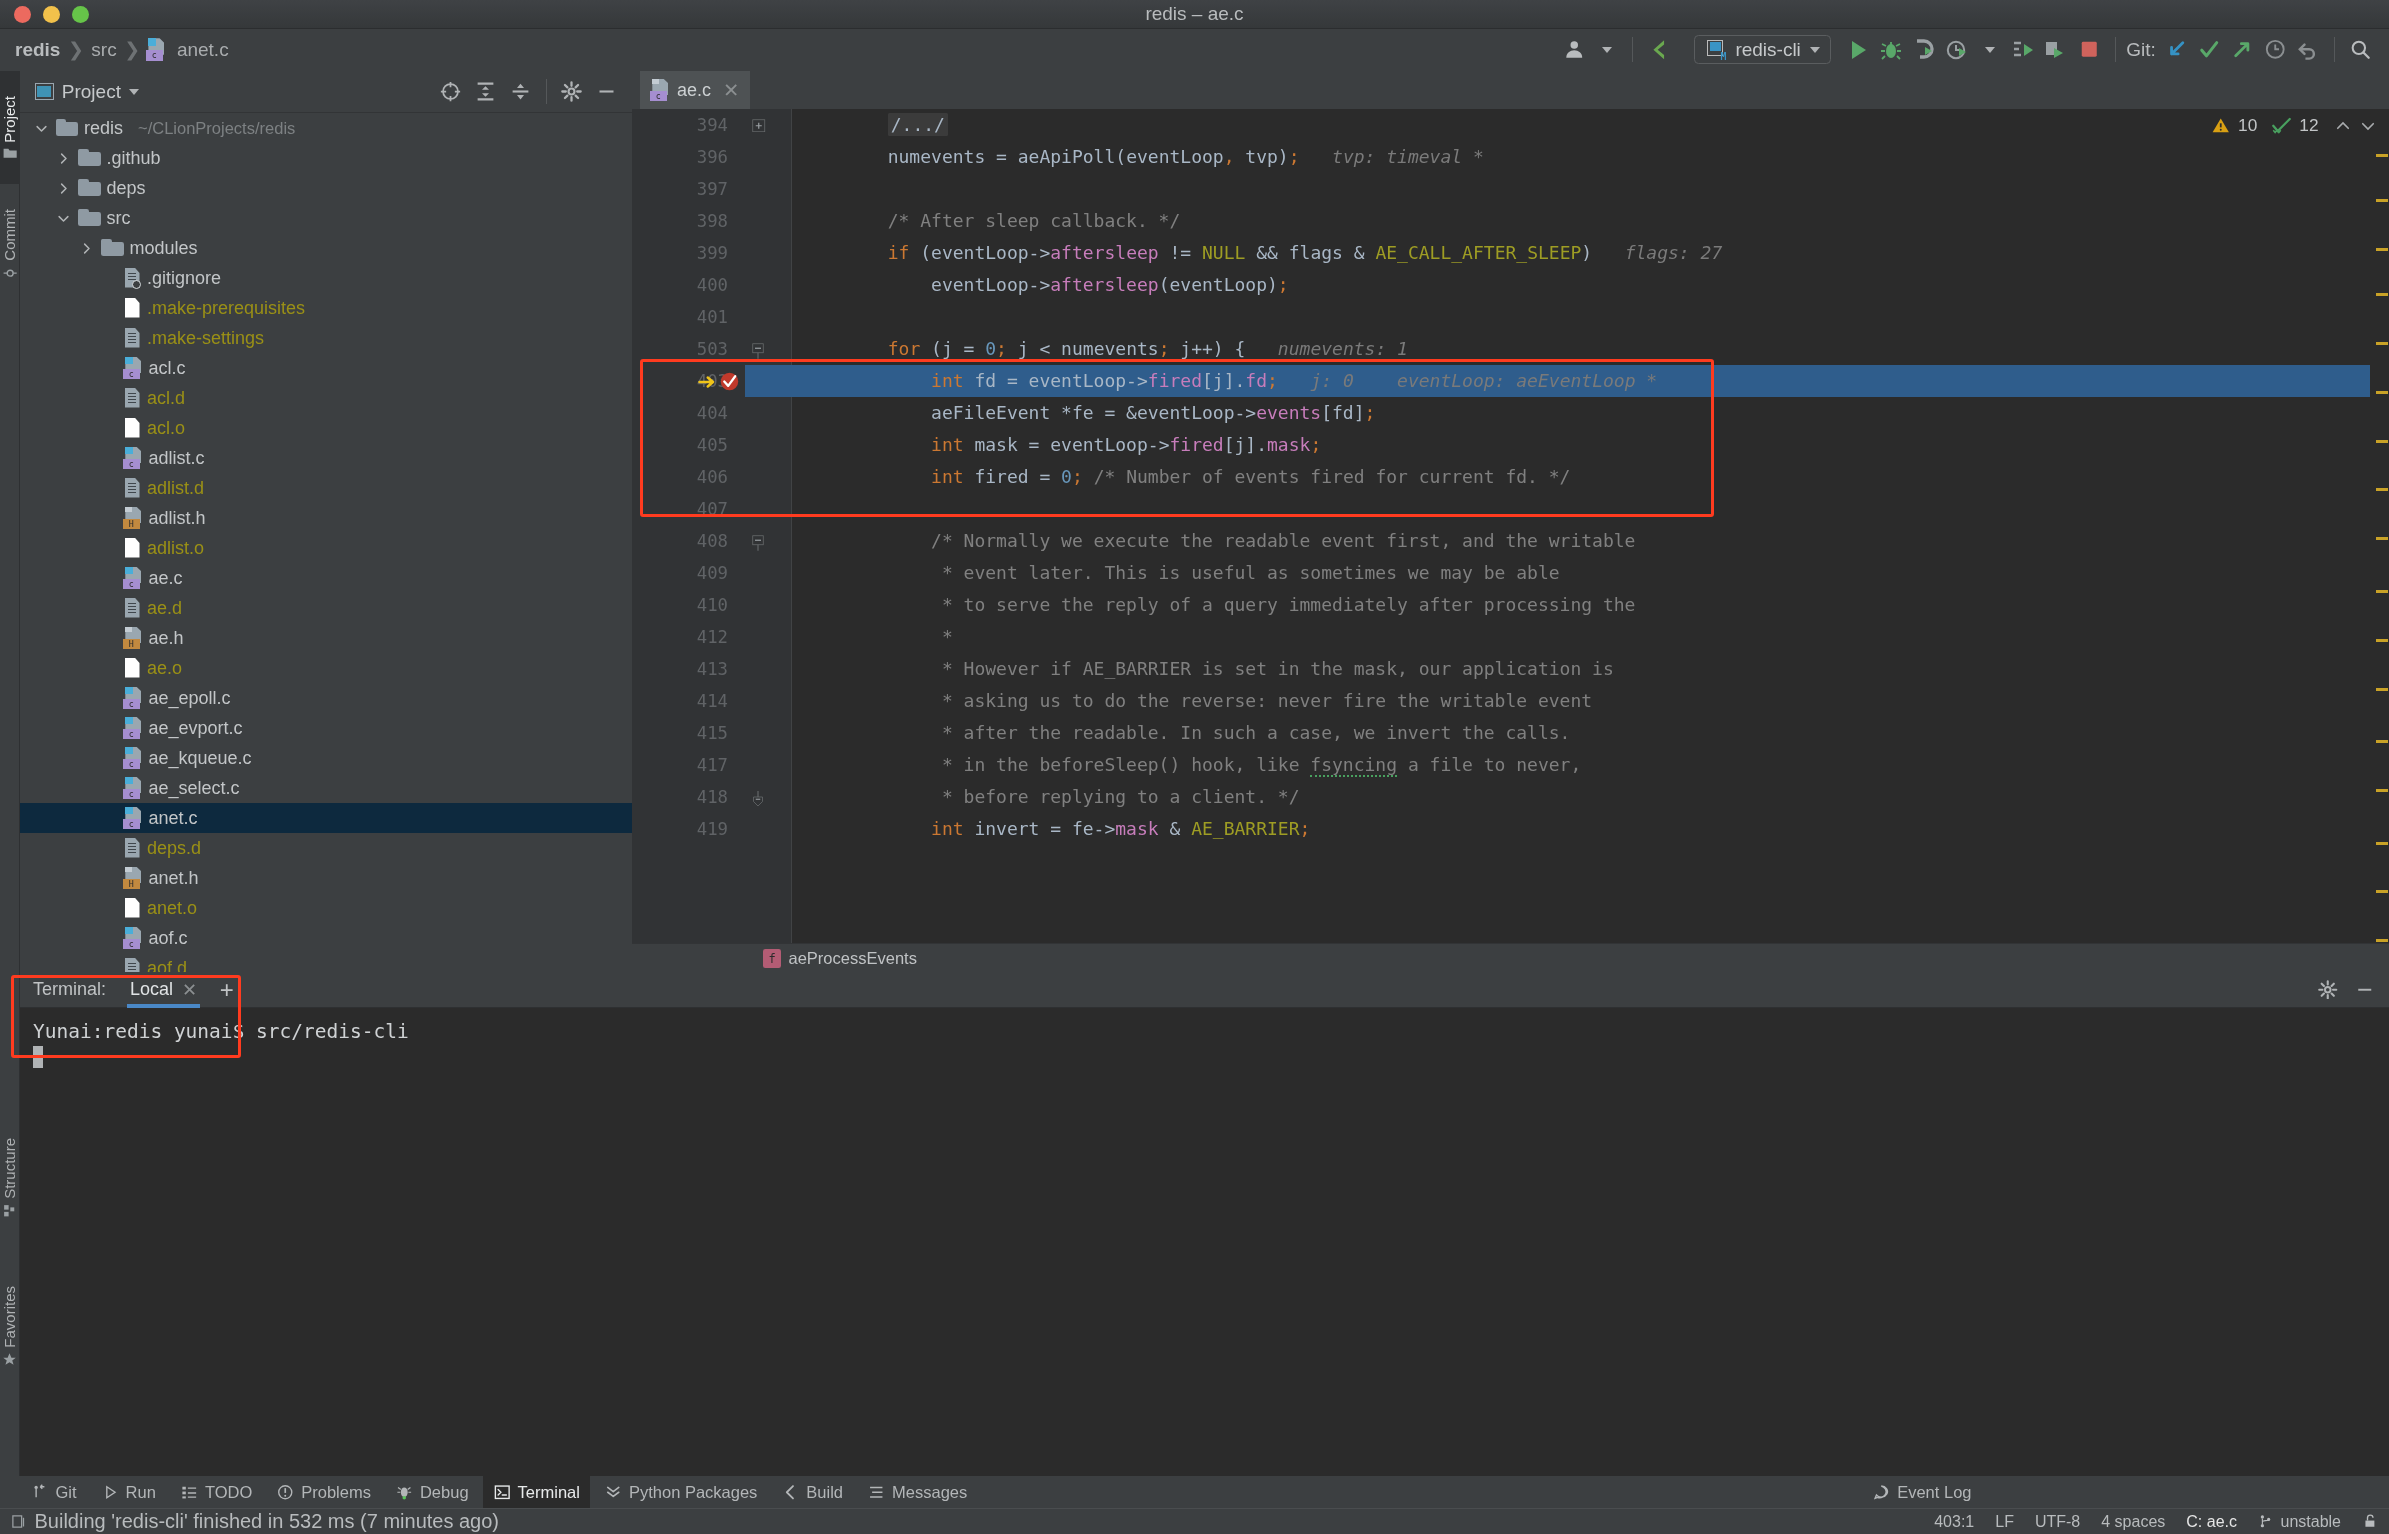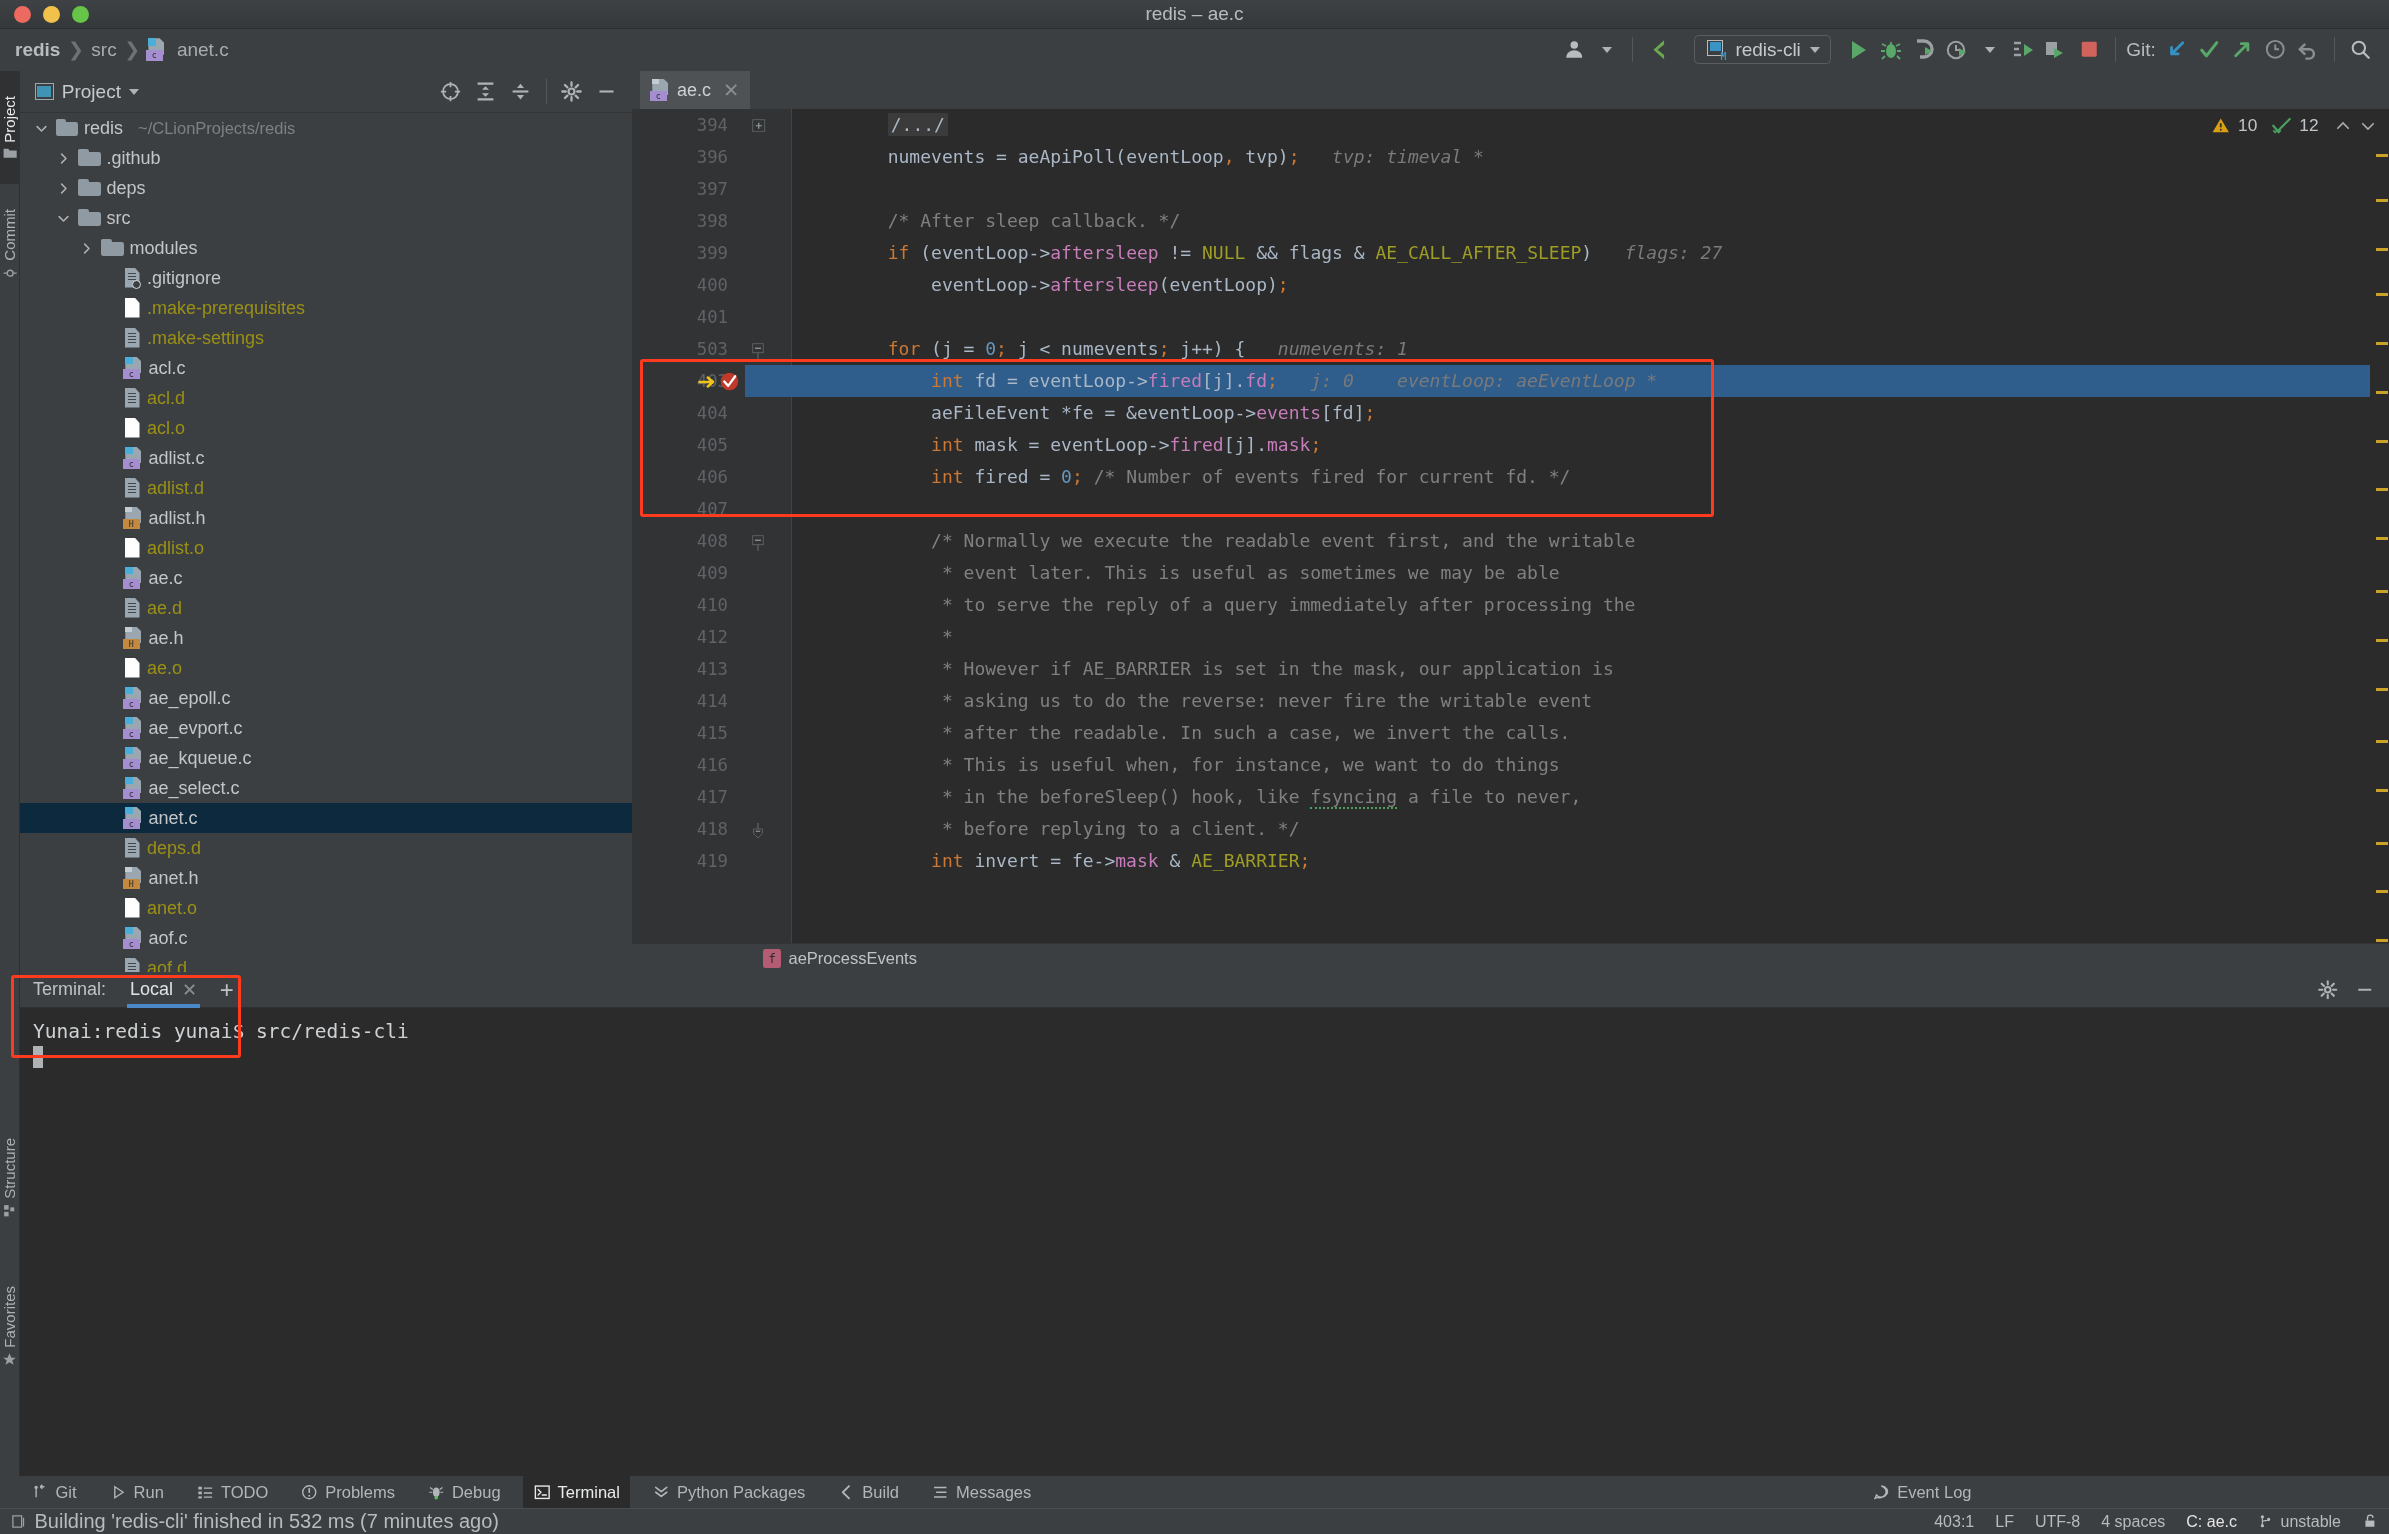--- a/index.html
+++ b/index.html
@@ -188,21 +188,21 @@
   #termbody { position:absolute;left:0;top:36px;width:2370px;height:468px;padding:10.5px 13.5px;
     font-family:"DejaVu Sans Mono",monospace;font-size:19.5px;color:#cfd2d4;line-height:1.35; }
   .tcursor { display:inline-block;width:9.8px;height:22.5px;background:#b0b3b5;vertical-align:-4.5px; }
   #redbox2 {
     position:absolute;left:10.5px;top:975px;width:230px;height:83px;
     border:3.8px solid #ff3b1f;border-radius:3px;z-index:9;pointer-events:none;
   }
 
   
   #bottomtabs { position:absolute;left:0;top:1476px;width:1988px;height:32px;background:#3c3f41;
-                display:flex;align-items:center;padding-left:21px;gap:12px; }
+                display:flex;align-items:center;padding-left:21px;gap:4px; }
   .btab { display:flex;align-items:center;gap:7.5px;height:32px;padding:0 10.5px;
           font-size:16.5px;color:#b3b6b8;cursor:pointer; }
   .btab.on { background:#2b2b2b;color:#e8eaeb; }
   #bottomtabs .right { margin-left:auto;display:flex;align-items:center;gap:7.5px;padding-right:16.5px;
                        font-size:16.5px;color:#b3b6b8;cursor:pointer; }
   #statusbar { position:absolute;left:0;top:1508px;width:2389px;height:26px;background:#3c3f41;
                display:flex;align-items:center;border-top:0.8px solid #4a4d4f; }
   #statusbar .sleft { display:flex;align-items:center;gap:9px;margin-left:10.5px;font-size:20px;color:#b8bbbd; }
   #statusbar .sright { margin-left:auto;display:flex;align-items:center;gap:21px;padding-right:10.5px;
                        font-size:16px;color:#b8bbbd; }
@@ -783,21 +783,20 @@
             <rect x="1" y="1" width="14" height="12" stroke="#6a6d6f" fill="none"></rect>
             <path d="M4 7 h8" stroke="#9aa0a3" stroke-width="1.6"></path>
             <path d="M8 13 v8" stroke="#6a6d6f" stroke-width="1.4"></path>
           </svg></span><span class="ctext" style="z-index: 2;"><span class="cmt">            /* Normally we execute the readable event first, and the writable</span></span></div>
       <div class="cline"><span class="lnum">409</span><span class="ctext" style="z-index: 2;"><span class="cmt">             * event later. This is useful as sometimes we may be able</span></span></div>
       <div class="cline"><span class="lnum">410</span><span class="ctext" style="z-index: 2;"><span class="cmt">             * to serve the reply of a query immediately after processing the</span></span></div>
       <div class="cline"><span class="lnum">412</span><span class="ctext" style="z-index: 2;"><span class="cmt">             *</span></span></div>
       <div class="cline"><span class="lnum">413</span><span class="ctext" style="z-index: 2;"><span class="cmt">             * However if AE_BARRIER is set in the mask, our application is</span></span></div>
       <div class="cline"><span class="lnum">414</span><span class="ctext" style="z-index: 2;"><span class="cmt">             * asking us to do the reverse: never fire the writable event</span></span></div>
       <div class="cline"><span class="lnum">415</span><span class="ctext" style="z-index: 2;"><span class="cmt">             * after the readable. In such a case, we invert the calls.</span></span></div>
-      <div class="cline"><span class="lnum">416</span><span class="ctext" style="z-index: 2;"><span class="cmt">             * This is useful when, for instance, we want to do things</span></span></div>
       <div class="cline"><span class="lnum">417</span><span class="ctext" style="z-index: 2;"><span class="cmt">             * in the beforeSleep() hook, like </span><span class="cmt spell">fsyncing</span><span class="cmt"> a file to never,</span></span></div>
       <div class="cline"><span class="lnum">418</span><span class="fold"><svg width="13.5" height="16.5" viewBox="0 0 18 22">
             <path d="M8 0 v8" stroke="#6a6d6f" stroke-width="1.4"></path>
             <path d="M2 8 h12 v6 l-6 6 l-6 -6 Z" stroke="#6a6d6f" fill="none"></path>
             <path d="M5 11 h6" stroke="#9aa0a3" stroke-width="1.4"></path>
           </svg></span><span class="ctext" style="z-index: 2;"><span class="cmt">             * before replying to a client. */</span></span></div>
       <div class="cline"><span class="lnum">419</span><span class="ctext" style="z-index: 2;"><span>            </span><span class="kw">int</span><span class="dim"> invert = fe-&gt;</span><span class="fld">mask</span><span class="dim"> &amp; </span><span class="const">AE_BARRIER</span><span class="kw">;</span></span></div>
     </div>
   <div id="codemarks">
       <div class="cmark" style="top: 45px;"></div>

